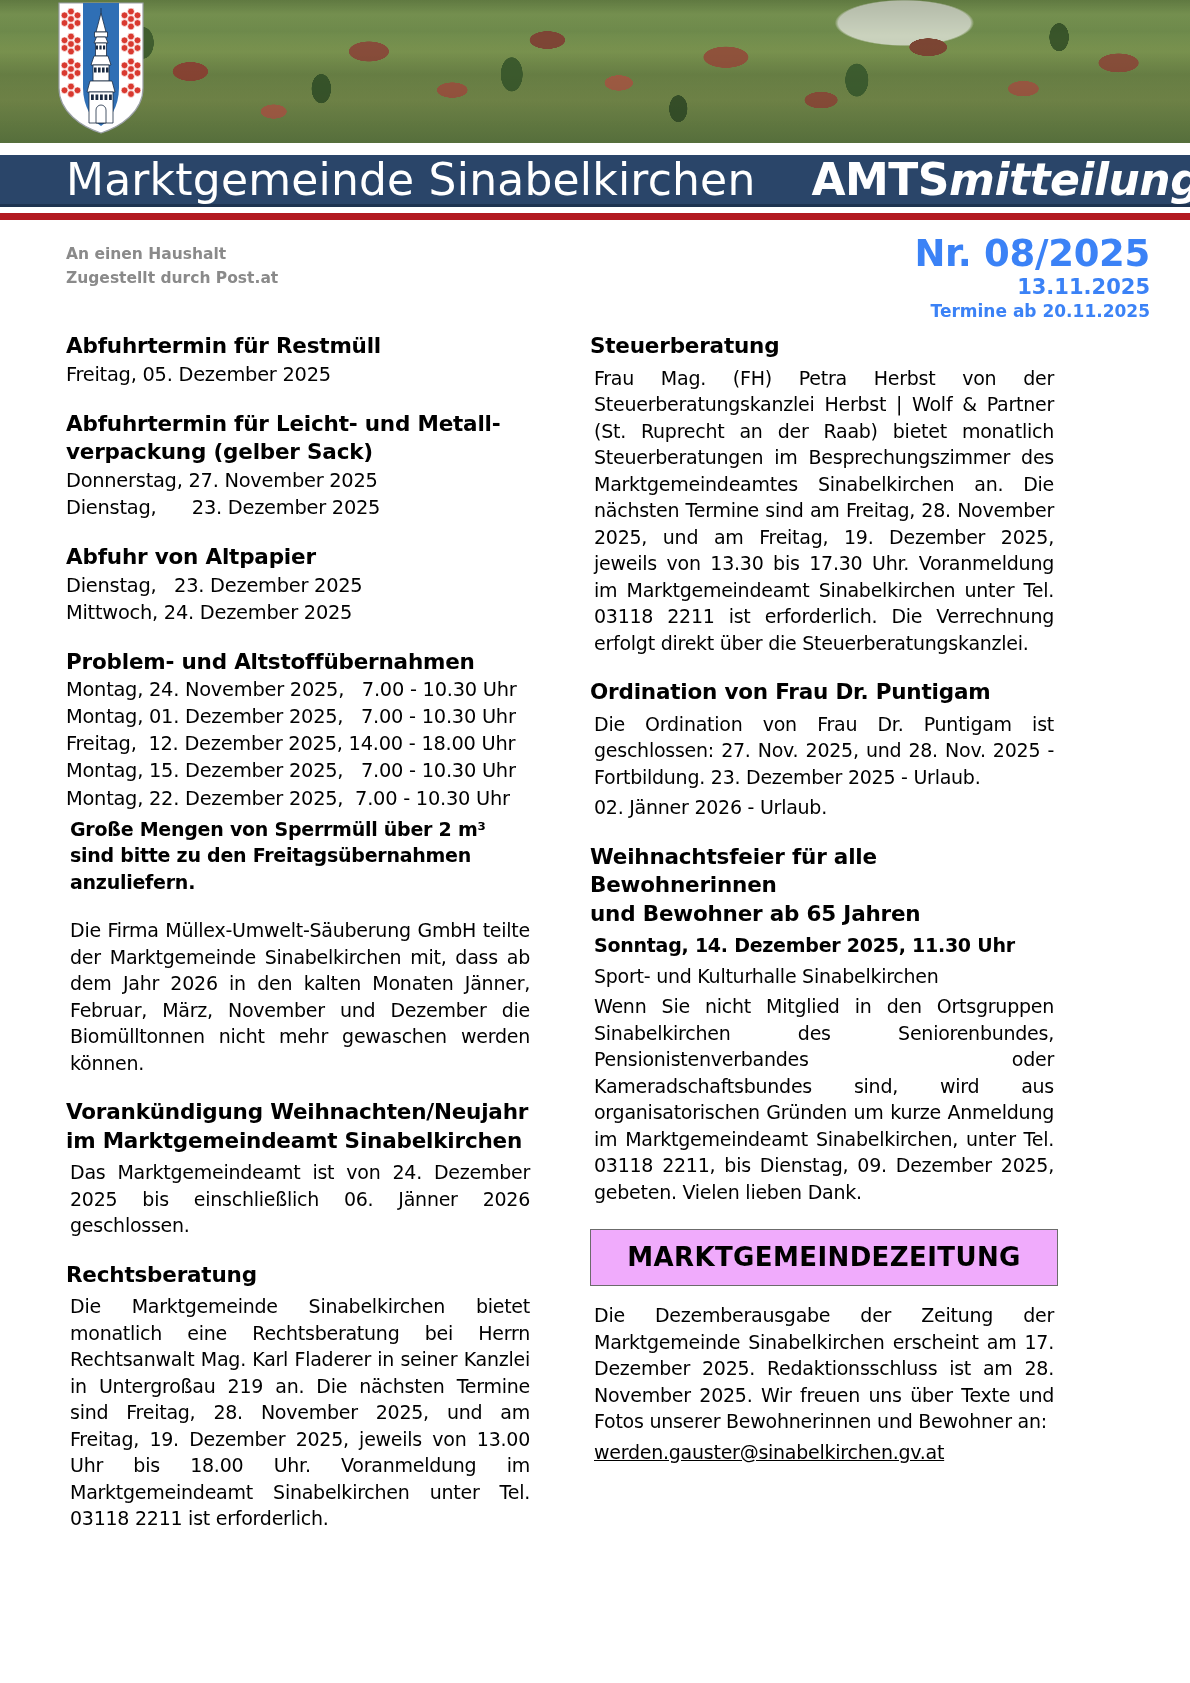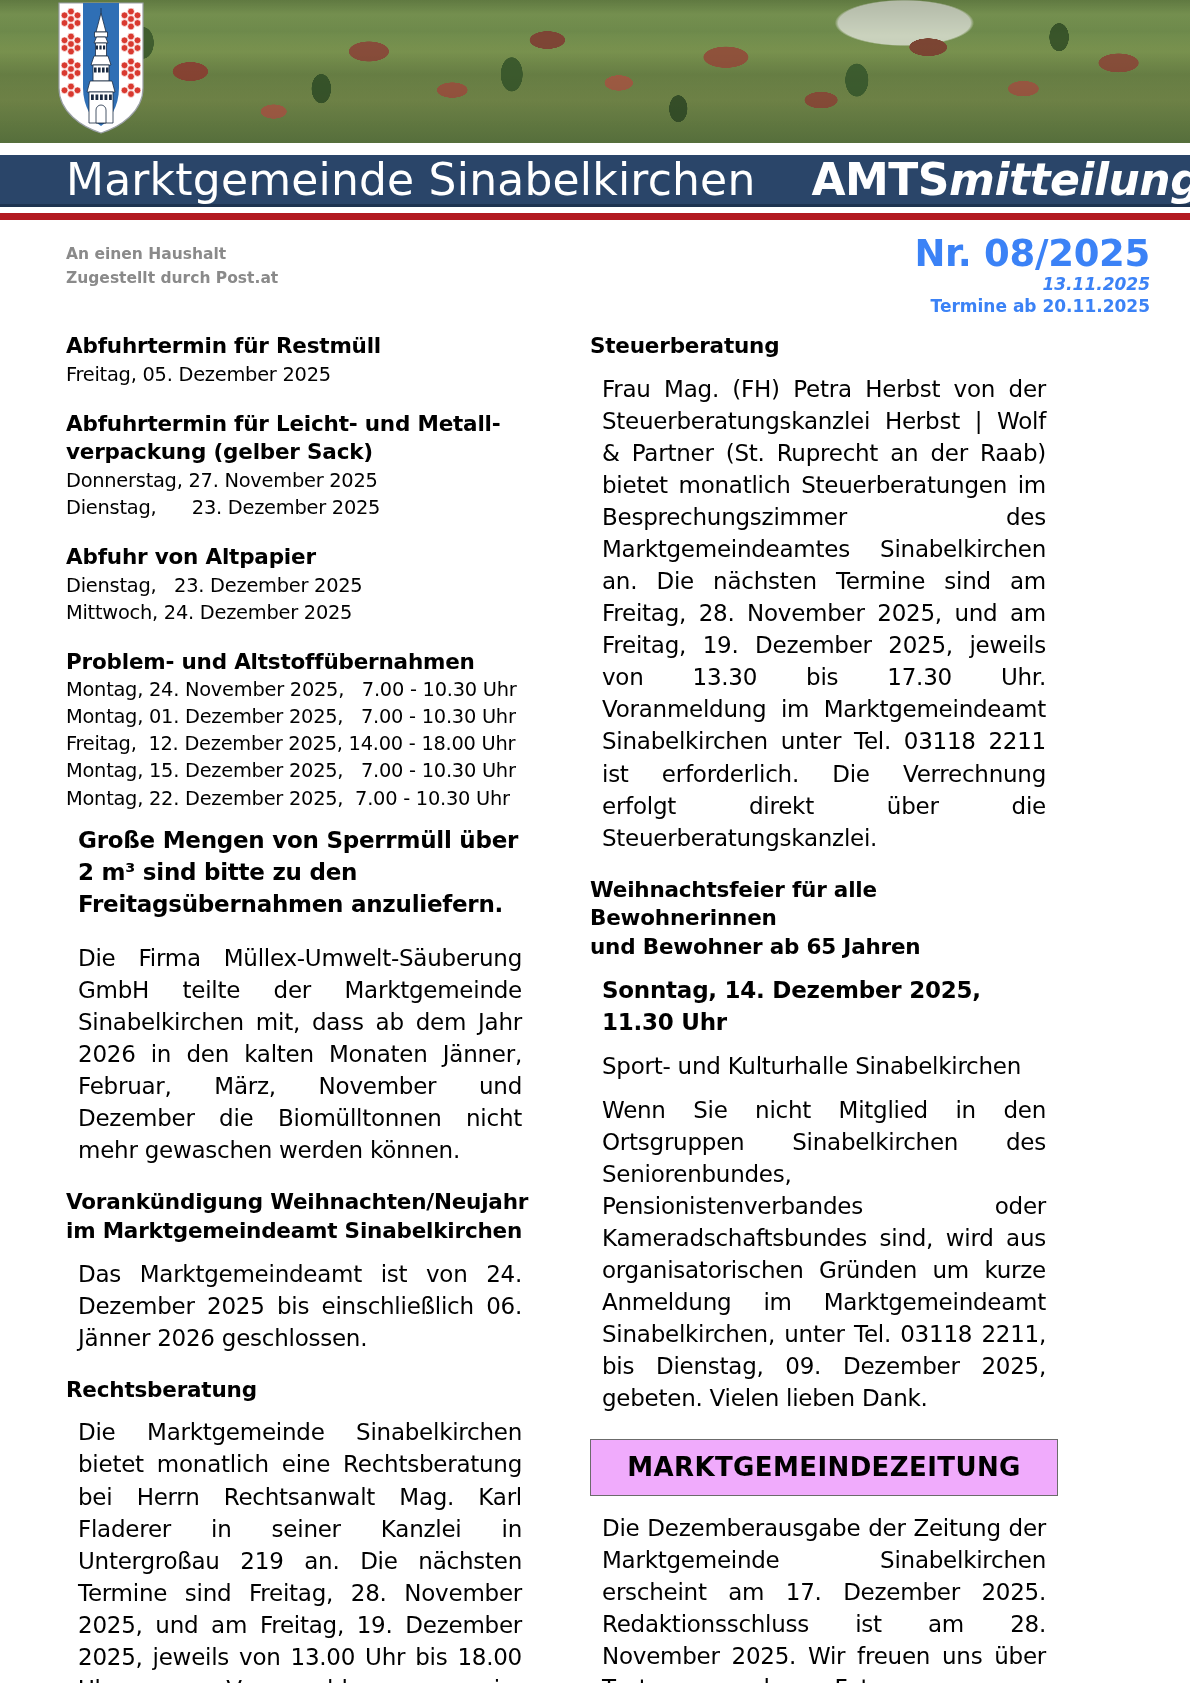--- a/index.html
+++ b/index.html
@@ -112,21 +112,21 @@
     font-family: "DejaVu Sans", sans-serif;
   }
   .issue-block {
     position: absolute;
     right: 40px; top: 14px;
     text-align: right;
     color: #3b82f6;
     font-family: "DejaVu Sans", sans-serif;
   }
   .issue-no   { font-size: 37px; font-weight: 700; line-height: 1.08; letter-spacing: -.3px; }
-  .issue-date { font-size: 17px; font-weight: 700; line-height: 1.25; font-style: italic; }
+  .issue-date { font-size: 21px; font-weight: 700; line-height: 1.25; }
   .issue-note { font-size: 17px; font-weight: 700; line-height: 1.35; }
 
   
   .columns {
     display: flex;
     gap: 0;
     padding: 0 40px 0 66px;
   }
   .col { width: 468px; }
   .col.right { margin-left: 56px; }
@@ -136,23 +136,23 @@
     font-size: 21.5px;
     font-weight: 700;
     margin: 0;
     line-height: 1.33;
     letter-spacing: -.2px;
   }
   .col .block { margin-bottom: 22px; }
   .col .block:last-child { margin-bottom: 0; }
 
   p.body {
-    font-size: 23px;
+    font-size: 19px;
     line-height: 1.395;
-    margin: 12px;
+    margin: 4px;
     font-family: "DejaVu Sans", sans-serif;
     letter-spacing: -.25px;
   }
   p.body.just { text-align: justify; text-align-last: left; }
   p.body.bold { font-weight: 700; }
   .lines { font-size: 19.4px; line-height: 1.395; font-family: "DejaVu Sans", sans-serif; letter-spacing: -.25px; }
   .lines div { white-space: pre; }
 
   .signature { margin-top: 20px; text-align: center; font-size: 19.4px; line-height: 1.42;
                font-family: "DejaVu Sans", sans-serif; }
@@ -354,20 +354,25 @@
 
   </div>
 
   <div class="col right">
 
     <div class="block">
       <h2 class="sec">Steuerberatung</h2>
       <p class="body just">Frau Mag. (FH) Petra Herbst von der Steuerberatungskanzlei Herbst | Wolf &amp; Partner (St. Ruprecht an der Raab) bietet monatlich Steuerberatungen im Besprechungszimmer des Marktgemeindeamtes Sinabelkirchen an. Die nächsten Termine sind am Freitag, 28. November 2025, und am Freitag, 19. Dezember 2025, jeweils von 13.30 bis 17.30 Uhr. Voranmeldung im Marktgemeindeamt Sinabelkirchen unter Tel. 03118 2211 ist erforderlich. Die Verrechnung erfolgt direkt über die Steuerberatungskanzlei.</p>
     </div>
 
+    <div class="block">
+      <h2 class="sec">Ordination von Frau Dr. Puntigam</h2>
+      <p class="body just">Die Ordination von Frau Dr. Puntigam ist geschlossen: 27. Nov. 2025, und 28. Nov. 2025 - Fortbildung. 23. Dezember 2025 - Urlaub.</p>
+      <p class="body">02. Jänner 2026 - Urlaub.</p>
+    </div>
 
     <div class="block">
       <h2 class="sec">Weihnachtsfeier für alle Bewohnerinnen</h2>
       <h2 class="sec">und Bewohner ab 65 Jahren</h2>
       <p class="body bold">Sonntag, 14. Dezember 2025, 11.30 Uhr</p>
       <p class="body">Sport- und Kulturhalle Sinabelkirchen</p>
       <p class="body just">Wenn Sie nicht Mitglied in den Ortsgruppen Sinabelkirchen des Seniorenbundes, Pensionistenverbandes oder Kameradschaftsbundes sind, wird aus organisatorischen Gründen um kurze Anmeldung im Marktgemeindeamt Sinabelkirchen, unter Tel. 03118 2211, bis Dienstag, 09. Dezember 2025, gebeten. Vielen lieben Dank.</p>
     </div>
 
 

